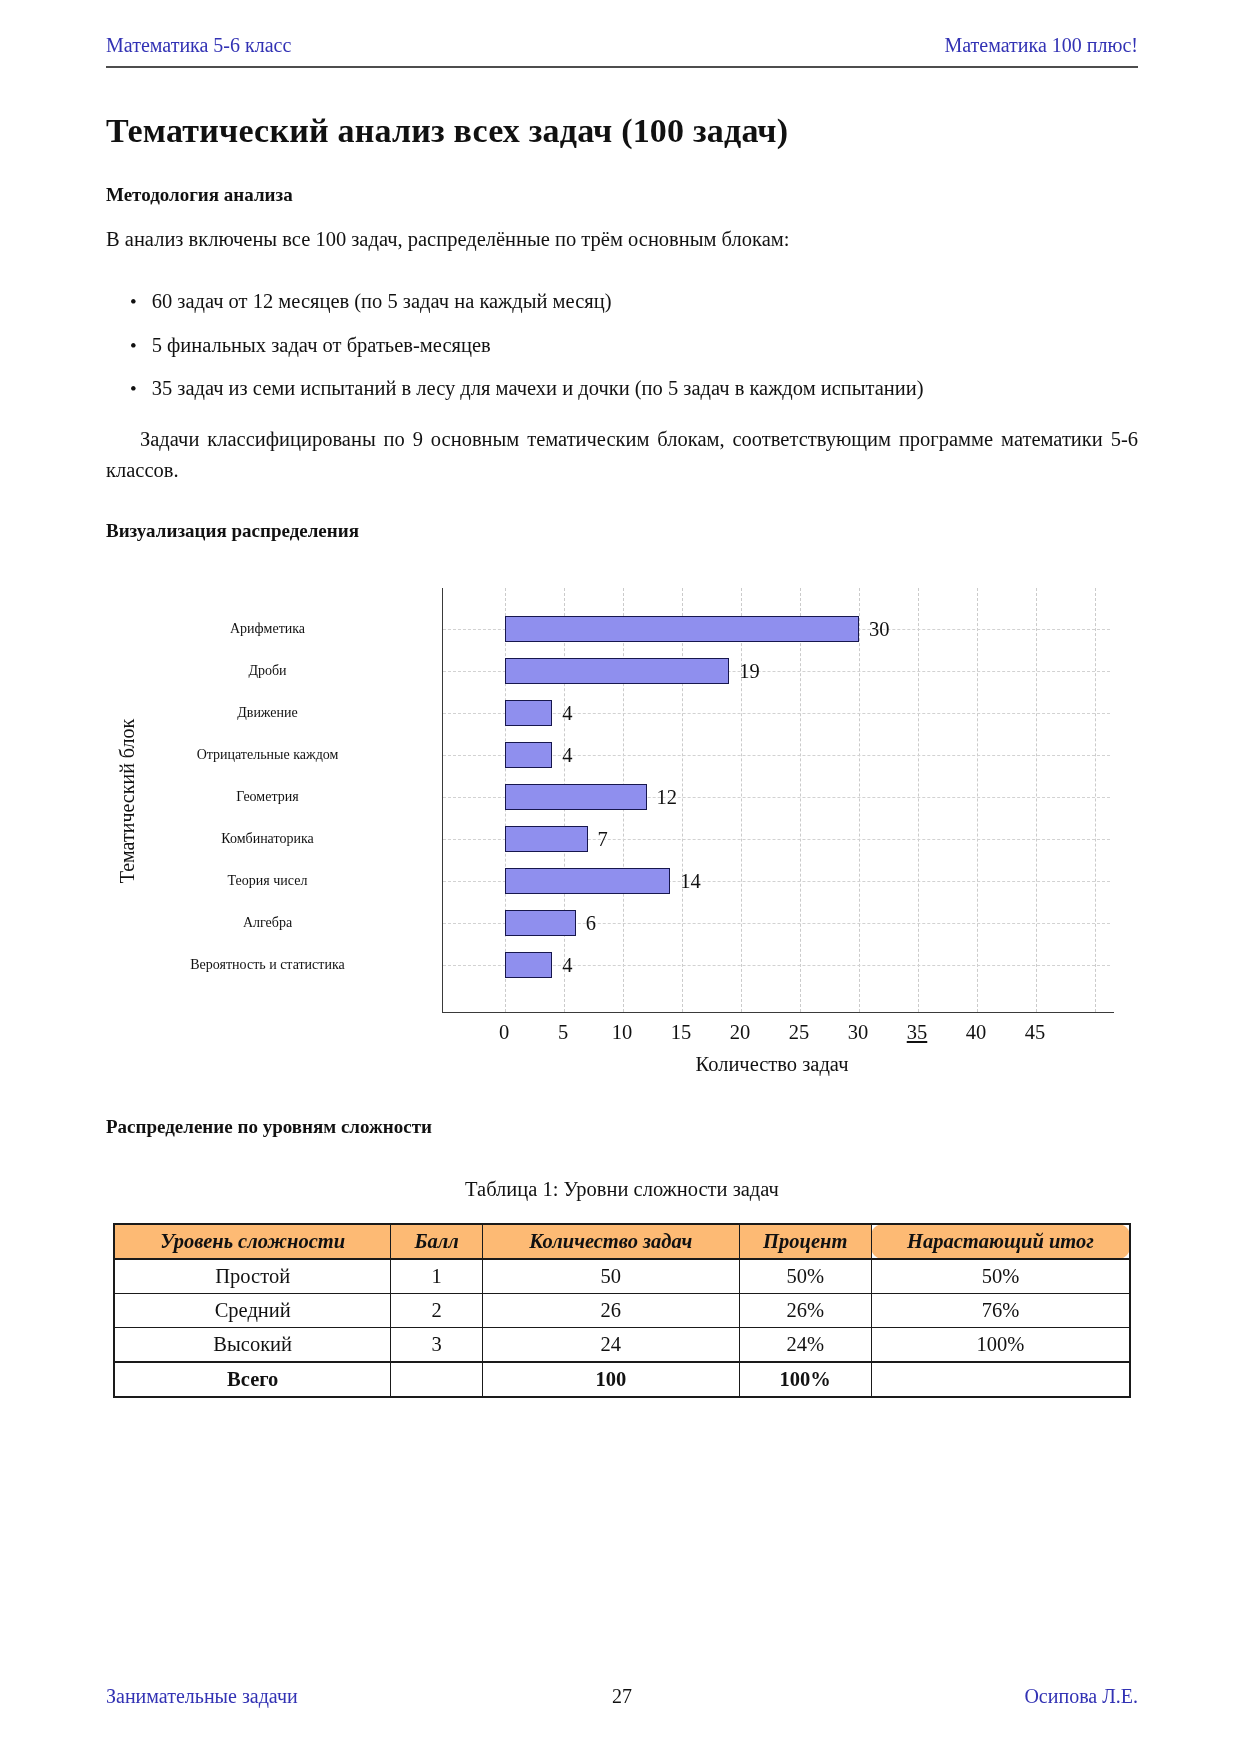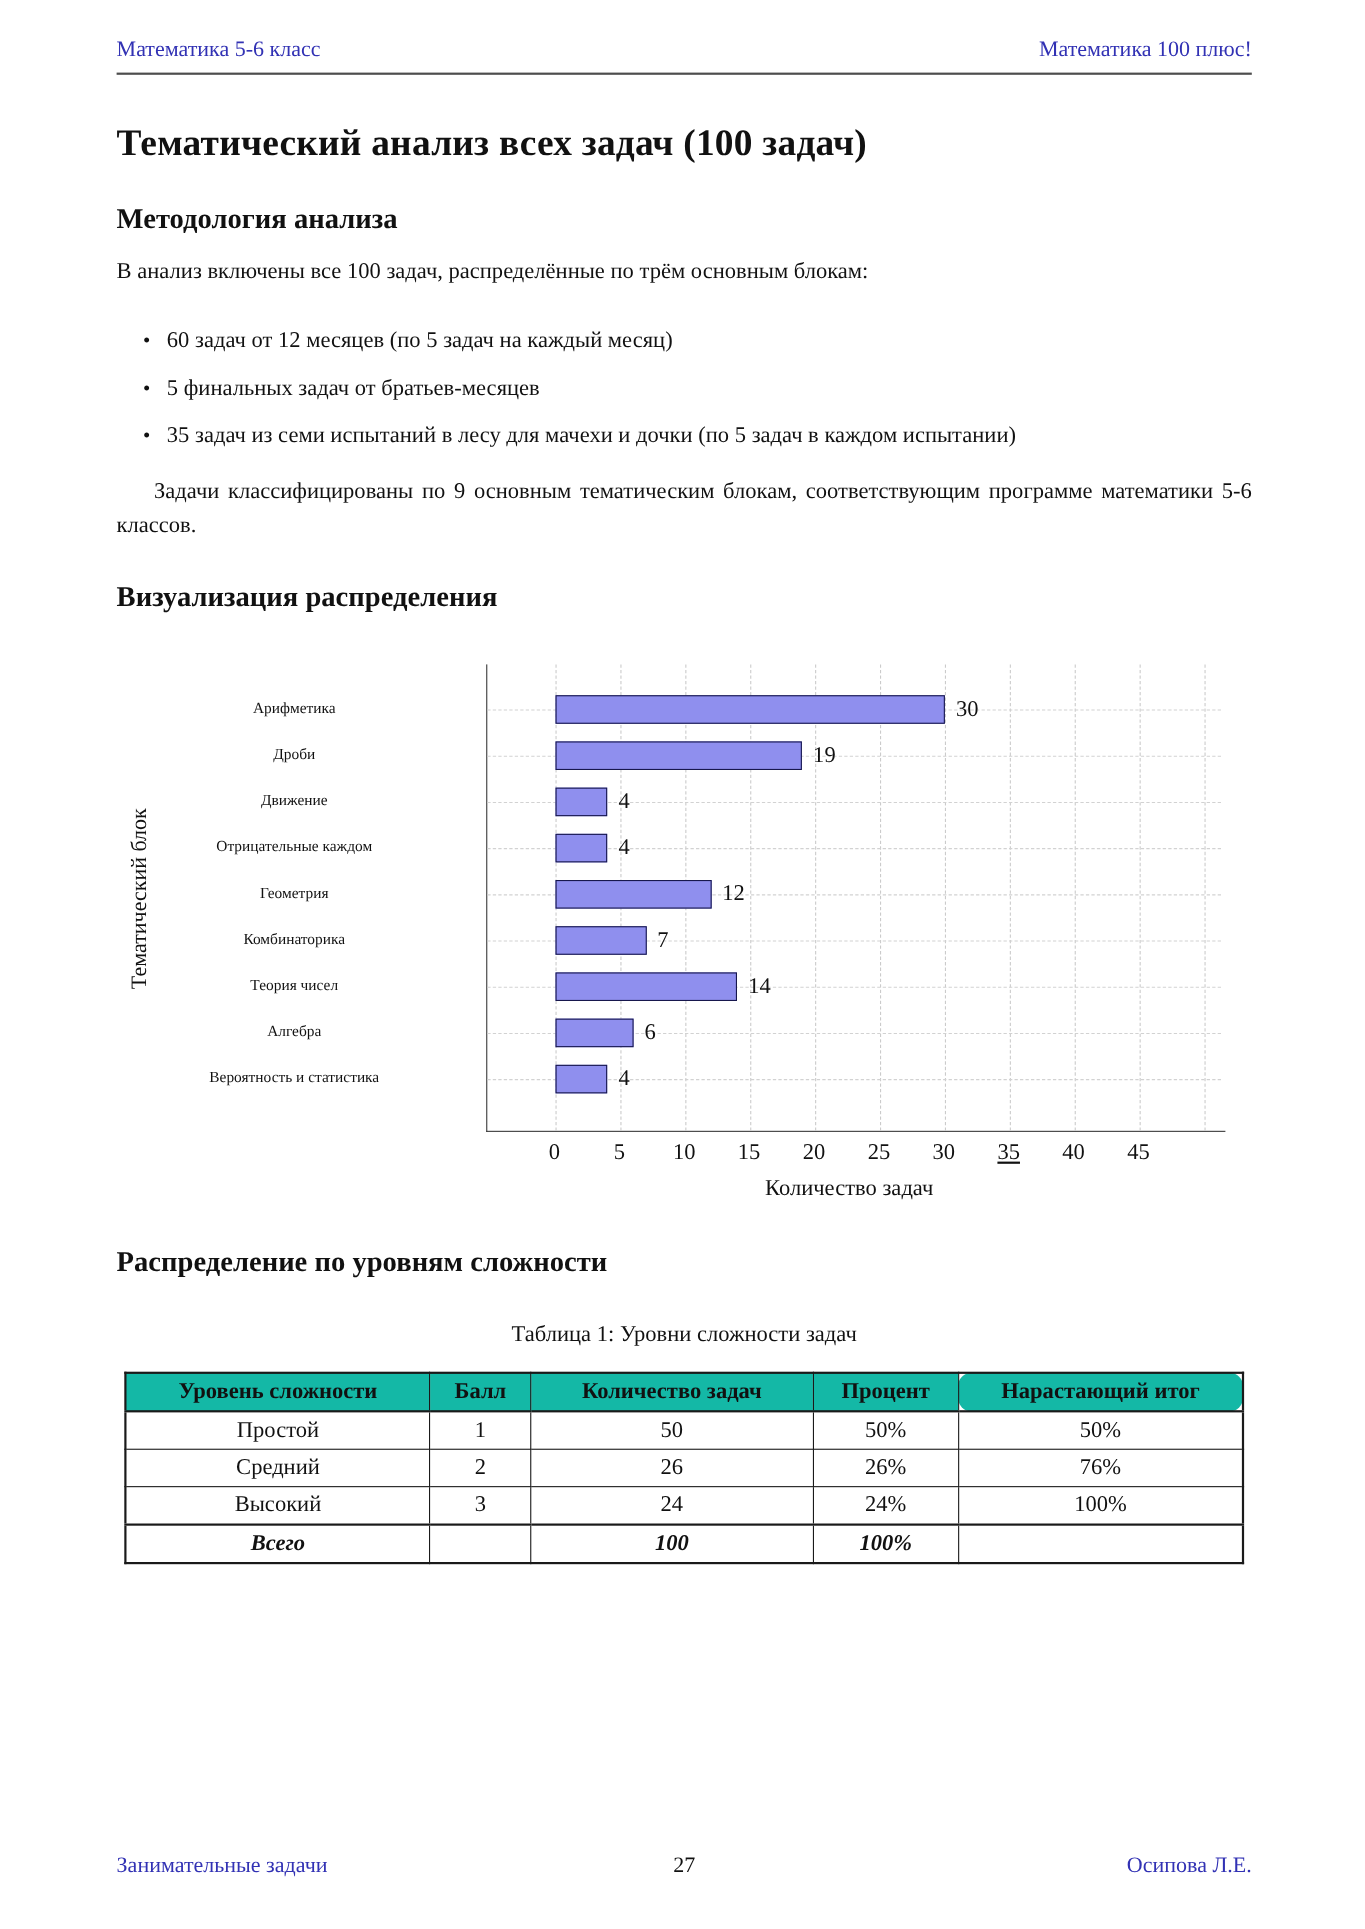--- a/index.html
+++ b/index.html
@@ -8,21 +8,21 @@
     padding:34px 103px 46px 106px;
     display:flex;flex-direction:column;
     font-family:"Liberation Serif","DejaVu Serif",serif;
     color:#111;overflow:hidden;
   }
   
   .pagehead{display:flex;justify-content:space-between;align-items:baseline;
     color:#3232b4;font-size:20px;padding-bottom:9px;border-bottom:2px solid #4d4d4d;}
   
   h1{font-size:34px;font-weight:bold;margin:44px 0 0 0;letter-spacing:.2px;}
-  h2{font-size:26px;font-weight:bold;margin:34px 0 0 0;}
+  h2{font-size:19px;font-weight:bold;margin:34px 0 0 0;}
   p{font-size:20.5px;line-height:1.52;margin:18px 0 0 0;text-align:justify;}
   p.indent{text-indent:34px;margin-top:22px;}
   ul.blist{list-style:none;margin:16px 0 0 0;padding:0 0 0 24px;}
   ul.blist li{display:flex;align-items:baseline;font-size:20.5px;margin-top:17px;line-height:1.3;}
   ul.blist li .dot{font-size:19px;margin-right:15px;line-height:1;}
   
   .chart{margin-top:22px;}
   .chart-title{margin-left:336px;width:672px;text-align:center;font-weight:bold;font-size:21px;}
   .chart-grid{display:grid;grid-template-columns:336px 672px;margin-top:24px;position:relative;}
   .ylab{position:absolute;left:10px;top:50%;transform:translateY(-50%) rotate(180deg);
@@ -38,27 +38,27 @@
     background:#8f8fee;border:1.7px solid #17174d;box-sizing:border-box;}
   .bv{position:absolute;top:50%;transform:translateY(-50%);font-size:20.5px;}
   .xticks{margin-left:336px;width:672px;position:relative;height:34px;}
   .xt{position:absolute;top:8px;transform:translateX(-50%);font-size:20.5px;}
   .xlabel{margin-left:336px;width:660px;text-align:center;font-size:20.5px;margin-top:6px;}
   
   .tbl-caption{text-align:center;font-size:20.5px;margin-top:40px;}
   table{border-collapse:collapse;margin:22px auto 0 auto;width:1018px;table-layout:fixed;
     border:2.6px solid #1a1a1a;font-size:20.5px;}
   th,td{border:1.5px solid #1a1a1a;text-align:center;padding:5px 8px;height:31px;box-sizing:border-box;}
-  thead th{background:#14b8a6;font-weight:bold;border-bottom:2.4px solid #1a1a1a;}
+  thead th{background:#fdba74;font-weight:bold;border-bottom:2.4px solid #1a1a1a;font-style:italic;}
   th:nth-child(1),td:nth-child(1){width:272px;}
   th:nth-child(2),td:nth-child(2){width:90px;}
   th:nth-child(3),td:nth-child(3){width:252px;}
   th:nth-child(4),td:nth-child(4){width:130px;}
   th:nth-child(5),td:nth-child(5){width:254px;border-radius:12px;}
-  tr.total td{font-weight:bold;border-top:2.4px solid #1a1a1a;font-style:italic;}
+  tr.total td{font-weight:bold;border-top:2.4px solid #1a1a1a;}
   
   .pagefoot{margin-top:auto;position:relative;display:flex;justify-content:space-between;
     color:#3232b4;font-size:20px;}
   .pagefoot .pgnum{position:absolute;left:50%;transform:translateX(-50%);color:#111;}
 </style>
 </head>
 <body>
 
 <div class="pagehead">
   <span>Математика 5-6 класс</span>

